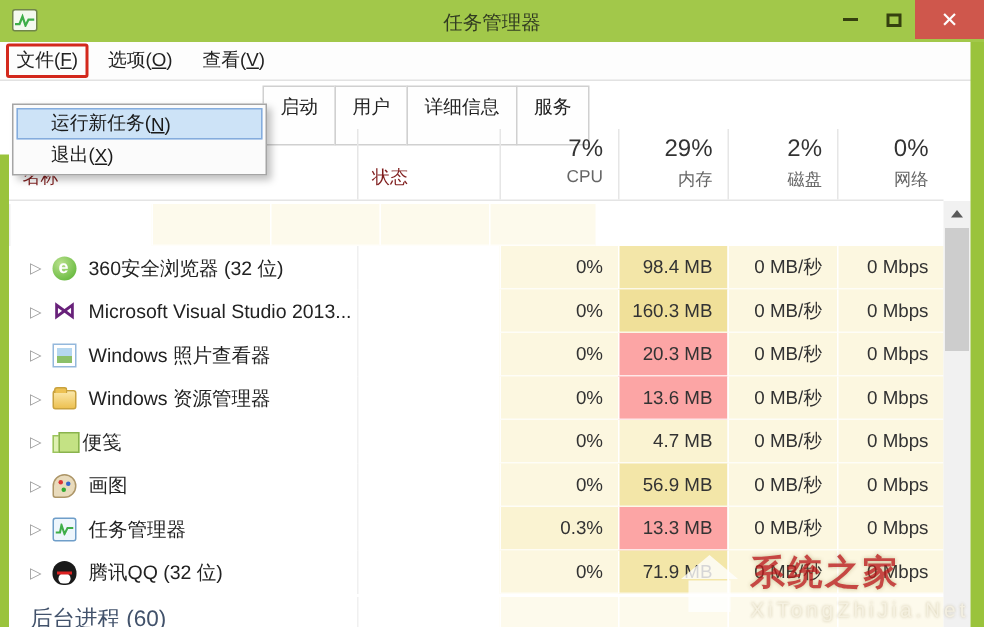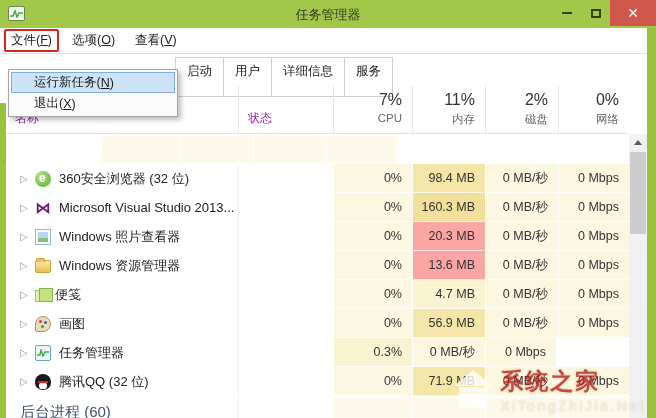--- a/index.html
+++ b/index.html
@@ -27,21 +27,21 @@
   .dropdown { position:absolute; left:8px; top:69px; width:170px; background:#fbfbfb; border:1px solid #a5a5a5; box-shadow:3px 3px 5px rgba(0,0,0,.25); z-index:50; padding:2px; }
   .dd-item { height:21px; display:flex; align-items:center; padding-left:22px; font-size:12.5px; color:#1a1a1a; border:1px solid transparent; }
   .dd-item.highlight { background:#cde3f7; border:1px solid #84acdd; }
   
   .tabstrip { position:absolute; left:176px; top:57px; display:flex; }
   .tab { border:1px solid #d0d0d0; background:#fefefe; padding:5px 11px 16px; font-size:12.5px; color:#222; margin-left:-1px; white-space:nowrap; }
   
   .colheaders { position:absolute; left:6px; top:86px; width:623px; height:48px; border-bottom:1px solid #e4e4e4; display:flex; }
   .hd-name   { width:232px; position:relative; }
   .hd-status { width:95px;  position:relative; border-left:1px solid #e6e6e6; }
-  .hd-label  { position:absolute; left:9px; bottom:6px; font-size:12px; color:#a21caf;text-align:center; }
+  .hd-label  { position:absolute; left:9px; bottom:6px; font-size:12px; color:#7f1d1d;text-align:center; }
   .hd-usage  { position:relative; border-left:1px solid #e6e6e6; text-align:right; padding:3px 10px 0 0; }
   .hd-usage .pct { font-size:16px; color:#333; line-height:21px; }
   .hd-usage .lbl { font-size:11.5px; color:#666; margin-top:2px; }
   .w-cpu{width:79px}.w-mem{width:73px}.w-dsk{width:73px}.w-net{width:71px}
   
   .content { position:absolute; left:6px; top:134px; width:623px; }
   .row { display:flex; height:29px; }
   .row.section { height:30px; padding-top:2px; }
   .cell-name { width:232px; display:flex; align-items:center; padding-left:14px; font-size:13px; color:#222; }
   .section .cell-name { font-size:15px; color:#42526b; padding-left:14px; }
@@ -125,21 +125,21 @@
         <span class="hd-label">名称</span>
       </div>
     <div class="hd-status">
         <span class="hd-label">状态</span>
       </div>
     <div class="hd-usage w-cpu">
       <div class="pct">7%</div>
       <div class="lbl">CPU</div>
     </div>
     <div class="hd-usage w-mem">
-      <div class="pct">11%</div>
+      <div class="pct">29%</div>
       <div class="lbl">内存</div>
     </div>
     <div class="hd-usage w-dsk">
       <div class="pct">2%</div>
       <div class="lbl">磁盘</div>
     </div>
     <div class="hd-usage w-net">
       <div class="pct">0%</div>
       <div class="lbl">网络</div>
     </div>
@@ -238,20 +238,21 @@
           <span class="expander">▷</span>
           <span class="icon i-taskmgr">
             <svg width="12" height="8" viewBox="0 0 12 8" style="position:absolute;left:1px;top:3px">
               <polyline points="0,6 3,6 4,1 6,7 8,3 12,3" fill="none" stroke="#3fae49" stroke-width="1.4"></polyline>
             </svg>
           </span>
           <span>任务管理器</span>
         </div>
       <div class="cell-status"></div>
       <div class="cell-val w-cpu h1">0.3%</div>
+      <div class="cell-val w-mem h2">13.3 MB</div>
       <div class="cell-val w-dsk h0">0 MB/秒</div>
       <div class="cell-val w-net h0">0 Mbps</div>
     </div>
 
     <div class="row">
       <div class="cell-name">
           <span class="expander">▷</span>
           <span class="icon i-qq"></span>
           <span>腾讯QQ (32 位)</span>
         </div>

